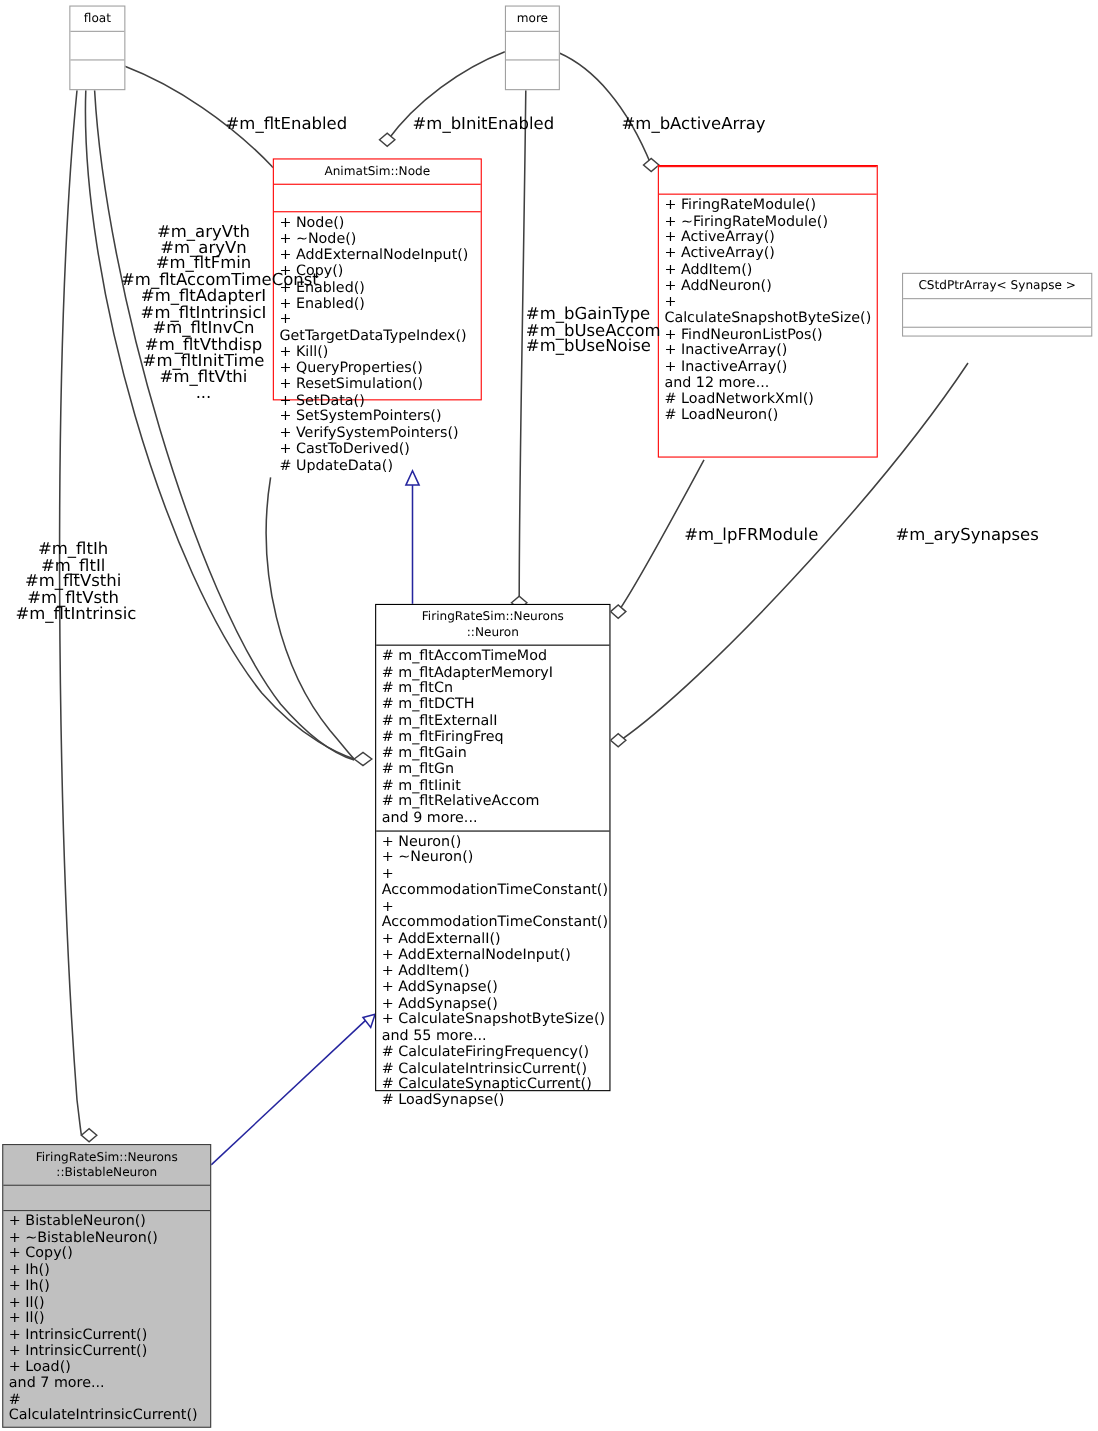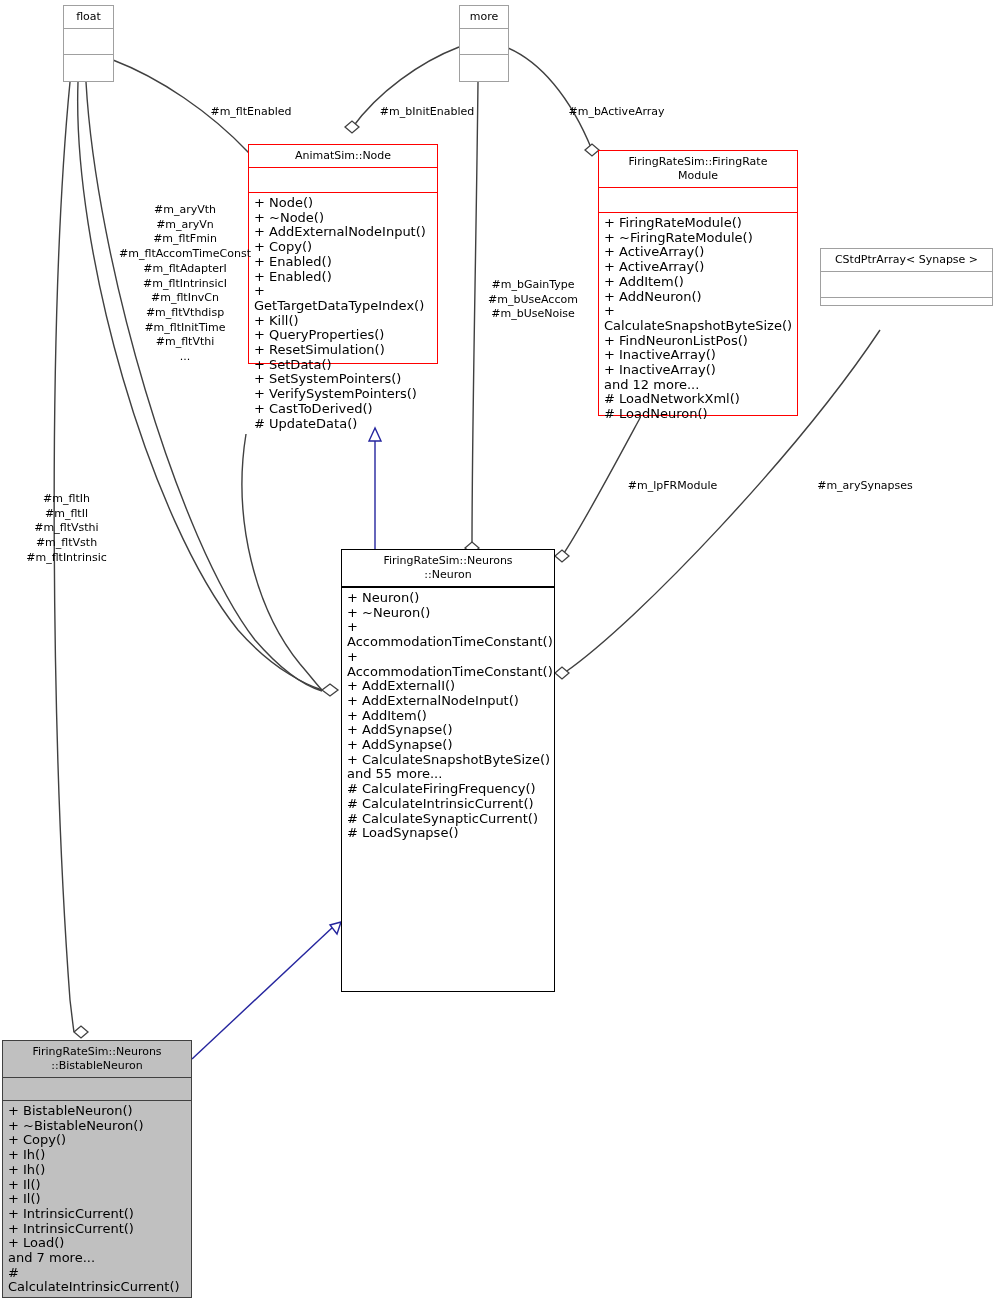--- a/index.html
+++ b/index.html
@@ -45,21 +45,21 @@
   .uml-compartment {
     font-size: 13px;
     line-height: 14.7px;
     color: #000;
     padding: 3px 0 3px 5px;
     white-space: pre-line;
   }
   .uml-compartment.empty { min-height: 18px; padding: 0; }
   .edge-label {
     position: absolute;
-    font-size: 11px;
+    font-size: 15px;
     line-height: 14.7px;
     color: #000000;
     text-align: center;
     white-space: pre-line;
   }
 </style>
 </head>
 <body>
 
 <svg id="diagram" width="998" height="1301" viewBox="0 0 998 1301" xmlns="http://www.w3.org/2000/svg">
@@ -139,22 +139,20 @@
 + QueryProperties()
 + ResetSimulation()
 + SetData()
 + SetSystemPointers()
 + VerifySystemPointers()
 + CastToDerived()
 # UpdateData()</div>
 </div>
 
 <div class="uml-box red" style="left:598px; top:150px; width:200px; height:266px;">
-  <div class="uml-title">FiringRateSim::FiringRate
-Module</div>
   <div class="uml-sep"></div>
   <div class="uml-compartment empty" style="height:24px;"></div>
   <div class="uml-sep"></div>
   <div class="uml-compartment">+ FiringRateModule()
 + ~FiringRateModule()
 + ActiveArray()
 + ActiveArray()
 + AddItem()
 + AddNeuron()
 + CalculateSnapshotByteSize()
@@ -171,20 +169,31 @@
   <div class="uml-sep"></div>
   <div class="uml-compartment empty" style="height:25px;"></div>
   <div class="uml-sep"></div>
   <div class="uml-compartment empty" style="height:25px;"></div>
 </div>
 
 <div class="uml-box" style="left:341px; top:549px; width:214px; height:443px;">
   <div class="uml-title">FiringRateSim::Neurons
 ::Neuron</div>
   <div class="uml-sep"></div>
+  <div class="uml-compartment"># m_fltAccomTimeMod
+# m_fltAdapterMemoryI
+# m_fltCn
+# m_fltDCTH
+# m_fltExternalI
+# m_fltFiringFreq
+# m_fltGain
+# m_fltGn
+# m_fltIinit
+# m_fltRelativeAccom
+and 9 more...</div>
   <div class="uml-sep"></div>
   <div class="uml-compartment">+ Neuron()
 + ~Neuron()
 + AccommodationTimeConstant()
 + AccommodationTimeConstant()
 + AddExternalI()
 + AddExternalNodeInput()
 + AddItem()
 + AddSynapse()
 + AddSynapse()

